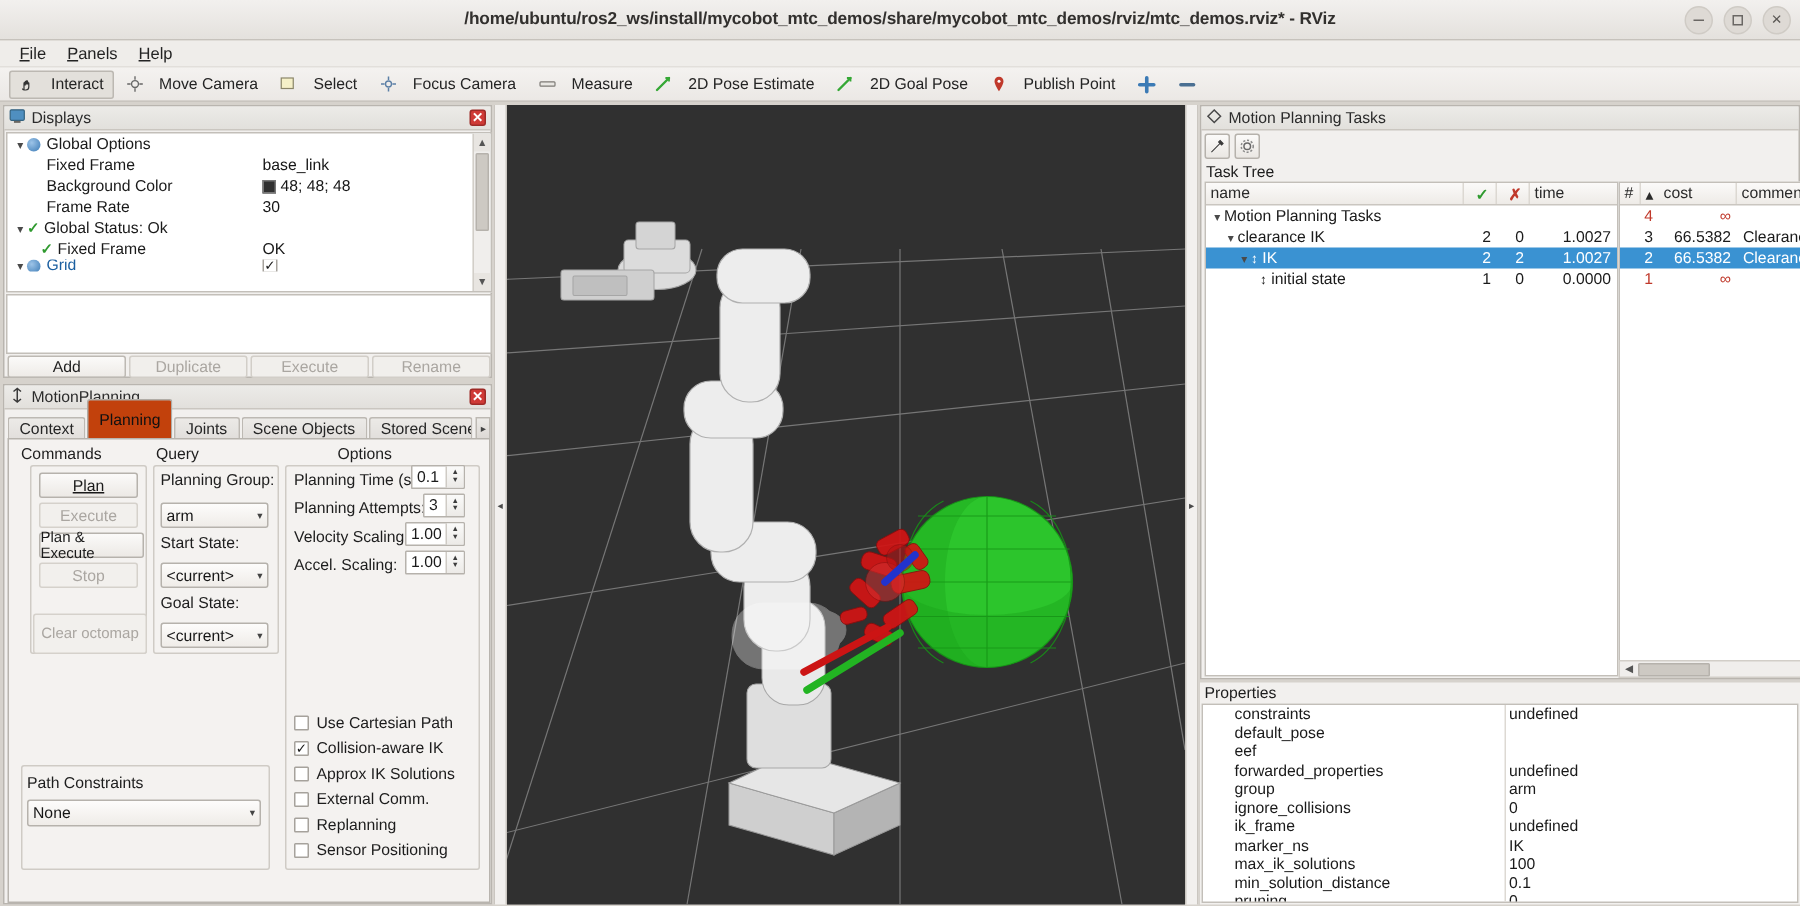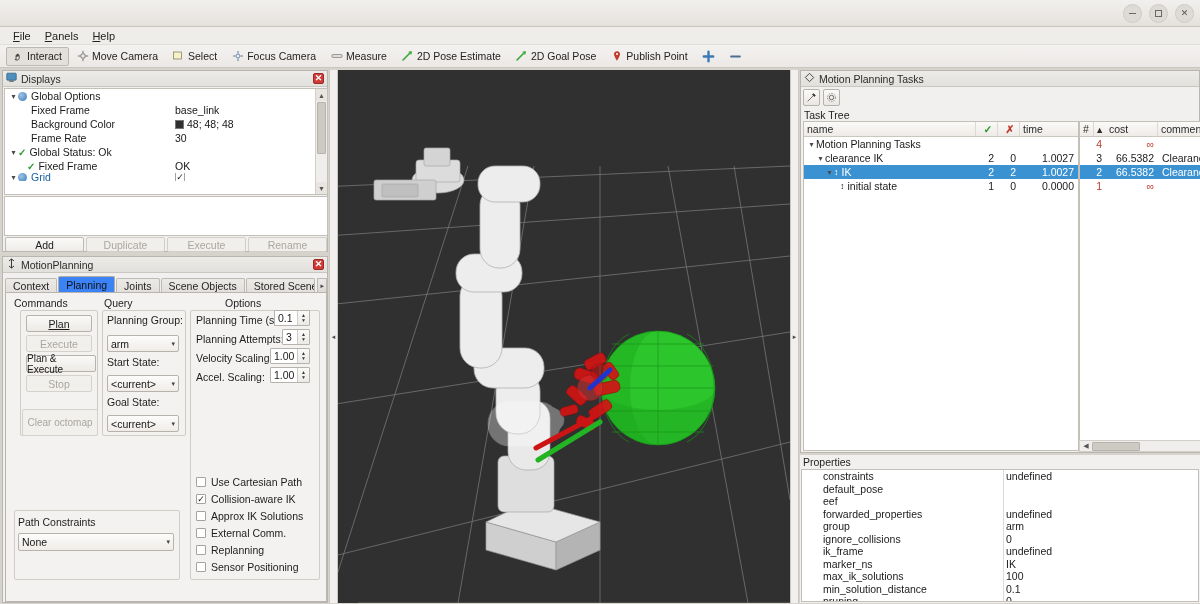--- a/index.html
+++ b/index.html
@@ -47,21 +47,21 @@
   .menubar .mi u { text-decoration: underline; }
 
   
   .toolbar {
     position: absolute; left: 0; top: 45px; width: 1200px; height: 23px;
     background: linear-gradient(#f4f2f0, #ebe8e5);
     border-bottom: 1px solid #c9c5bf;
     display: flex; align-items: center; padding-left: 6px; gap: 2px;
   }
   .tbtn {
-    display: flex; align-items: center; gap: 3px;
+    display: flex; align-items: center; gap: 10px;
     padding: 2px 6px 2px 4px; font-size: 10.5px; color: #242424;
     border: 1px solid transparent; border-radius: 2px; height: 19px;
     white-space: nowrap;
   }
   .tbtn.active { border-color: #bcb8b2; background: #e3e0db; }
   .tbtn .gl { display: inline-flex; width: 13px; height: 13px; align-items: center; justify-content: center; }
 
   
   .panel { position: absolute; background: #f2f0ee; border: 1px solid #b9b5af; }
   .panel-title {
@@ -115,21 +115,21 @@
 
   
   #mplan { left: 2px; top: 256px; width: 326px; height: 347px; }
   .tabs { position: absolute; left: 2px; top: 19px; width: 322px; height: 17px; display: flex; align-items: flex-end; }
   .tab {
     height: 15px; padding: 0 7px; font-size: 10.5px;
     background: linear-gradient(#eceae7,#e1dedb); border: 1px solid #bdb9b3;
     border-bottom: none; border-radius: 2px 2px 0 0; margin-right: 1px;
     display: flex; align-items: center; color: #262626; white-space: nowrap;
   }
-  .tab.sel { background: #3b82f6; height: 17px; border-color: #b0aca6; color: #111; }
+  .tab.sel { background: #c2410c; height: 27px; border-color: #b0aca6; color: #111; }
   .tabscroll {
     width: 11px; height: 15px; background: linear-gradient(#eceae7,#ddd9d5);
     border: 1px solid #bdb9b3; display: flex; align-items: center; justify-content: center;
     font-size: 7px; color: #444; margin-left: 1px;
   }
   .tabpage {
     position: absolute; left: 2px; top: 35px; width: 322px; height: 310px;
     background: #f4f2f0; border: 1px solid #b8b4ae;
   }
   .grouplbl { position: absolute; font-size: 10.5px; color: #1d1d1d; }
@@ -217,20 +217,21 @@
   .prow .pk { flex: 0 0 200px; padding-left: 21px; white-space: nowrap; }
   .prow .pv { flex: 1; padding-left: 4px; white-space: nowrap; }
   .pdiv { position:absolute; left: 201px; top: 0; bottom: 0; width: 1px; background: #ddd9d3; }
 </style>
 </head>
 <body>
 
 <div id="app">
 
   <div class="titlebar">
+    <div class="ttl">/home/ubuntu/ros2_ws/install/mycobot_mtc_demos/share/mycobot_mtc_demos/rviz/mtc_demos.rviz* - RViz</div>
     <div class="winbtns">
       <div class="winbtn">
           <span class="bar"></span>
         </div>
       <div class="winbtn">
           <span class="sq"></span>
         </div>
       <div class="winbtn">✕</div>
     </div>
   </div>

